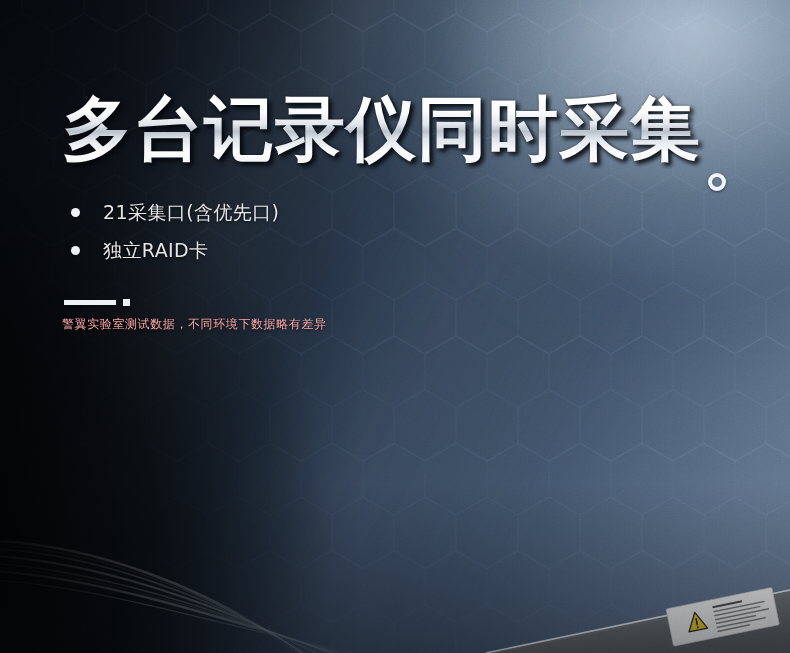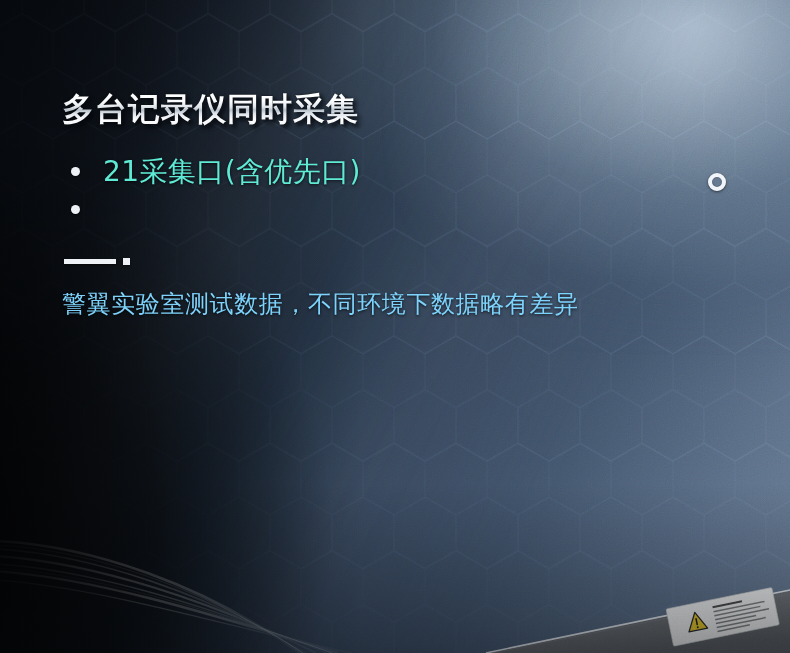--- a/index.html
+++ b/index.html
@@ -139,21 +139,21 @@
 
   
   .content {
     position:absolute;
     left:62px; top:92px;
     width:660px;
   }
 
   
   .title {
-    font-size:32px;
+    font-size:70px;
     font-weight:bold;
     line-height:1.08;
     letter-spacing:1px;
     white-space:nowrap;
     background:linear-gradient(180deg,
         #ffffff 0%,
         #fbfcfd 26%,
         #e2e7ec 42%,
         #b9c2cb 52%,
         #dfe5eb 62%,
@@ -177,22 +177,22 @@
   .bullet-dot {
     width:9px; height:9px;
     border-radius:50%;
     background:#eef2f6;
     margin-left:9px;
     margin-right:23px;
     flex:0 0 auto;
     box-shadow:0 1px 2px rgba(0,0,0,0.6);
   }
   .bullet-text {
-    font-size:28px;
-    color:#5eead4;
+    font-size:19px;
+    color:#e5e5e5;
     letter-spacing:0.4px;
     white-space:nowrap;
     text-shadow:0 1px 3px rgba(0,0,0,0.75);
   }
 
   
   .divider {
     display:flex;
     align-items:center;
     margin-top:29px;
@@ -205,24 +205,24 @@
   }
   .divider-sq {
     width:7px; height:7px;
     background:#eef2f6;
     margin-left:7px;
     box-shadow:0 1px 2px rgba(0,0,0,0.6);
   }
 
   
   .note {
-    margin-top:23px;
+    margin-top:10px;
     margin-left:0px;
-    font-size:24px;
-    color:#7dd3fc;
+    font-size:12px;
+    color:#fca5a5;
     letter-spacing:0.6px;
     white-space:nowrap;
     text-shadow:0 1px 3px rgba(0,0,0,0.75);
   }
 </style>
 </head>
 <body>
 
 <div id="stage">
 
@@ -352,20 +352,21 @@
 
     <h1 class="title">多台记录仪同时采集</h1>
 
     <ul class="bullets">
       <li class="bullet-row">
         <span class="bullet-dot"></span>
         <span class="bullet-text">21采集口(含优先口)</span>
       </li>
       <li class="bullet-row">
         <span class="bullet-dot"></span>
+        <span class="bullet-text">独立RAID卡</span>
       </li>
     </ul>
 
     <div class="divider">
       <span class="divider-bar"></span>
       <span class="divider-sq"></span>
     </div>
 
     <p class="note">警翼实验室测试数据，不同环境下数据略有差异</p>
   </div>

